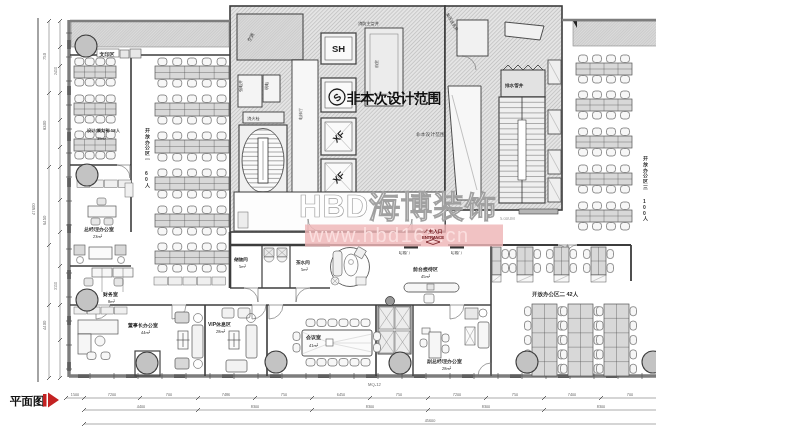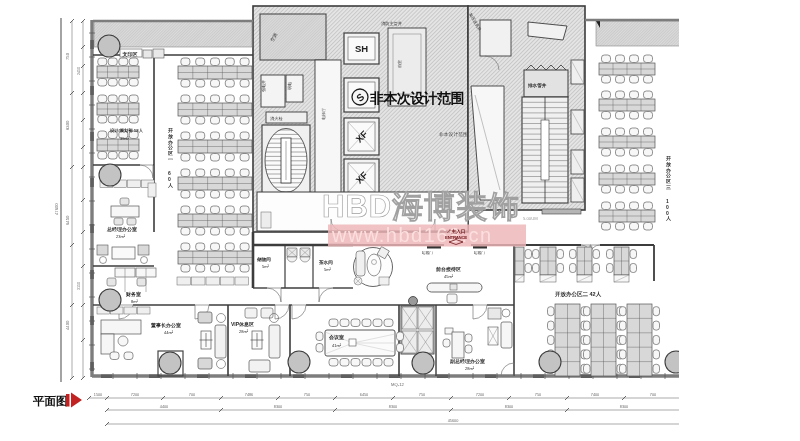--- a/index.html
+++ b/index.html
@@ -1,17 +1,17 @@
 <!DOCTYPE html>
 <html><head>
 <meta charset="utf-8">
 <title>平面图</title>
 <style>
 html,body{margin:0;padding:0;background:#fff;font-family:"Liberation Sans",sans-serif;}
-#plan{width:656px;height:441px;position:relative;overflow:hidden;padding-left:23px;}
+#plan{width:656px;height:441px;position:relative;overflow:hidden;}
 </style>
 </head>
 <body>
 <div id="plan">
 <svg xmlns="http://www.w3.org/2000/svg" width="800" height="441" viewBox="0 0 800 441" font-family="Liberation Sans, sans-serif">
 <defs>
 <pattern id="hatch" width="2.8" height="2.8" patternUnits="userSpaceOnUse" patternTransform="rotate(45)">
   <rect width="2.8" height="2.8" fill="#e4e4e4"></rect>
   <line x1="0" y1="0" x2="0" y2="2.8" stroke="#a9a9a9" stroke-width="0.9"></line>
 </pattern>

